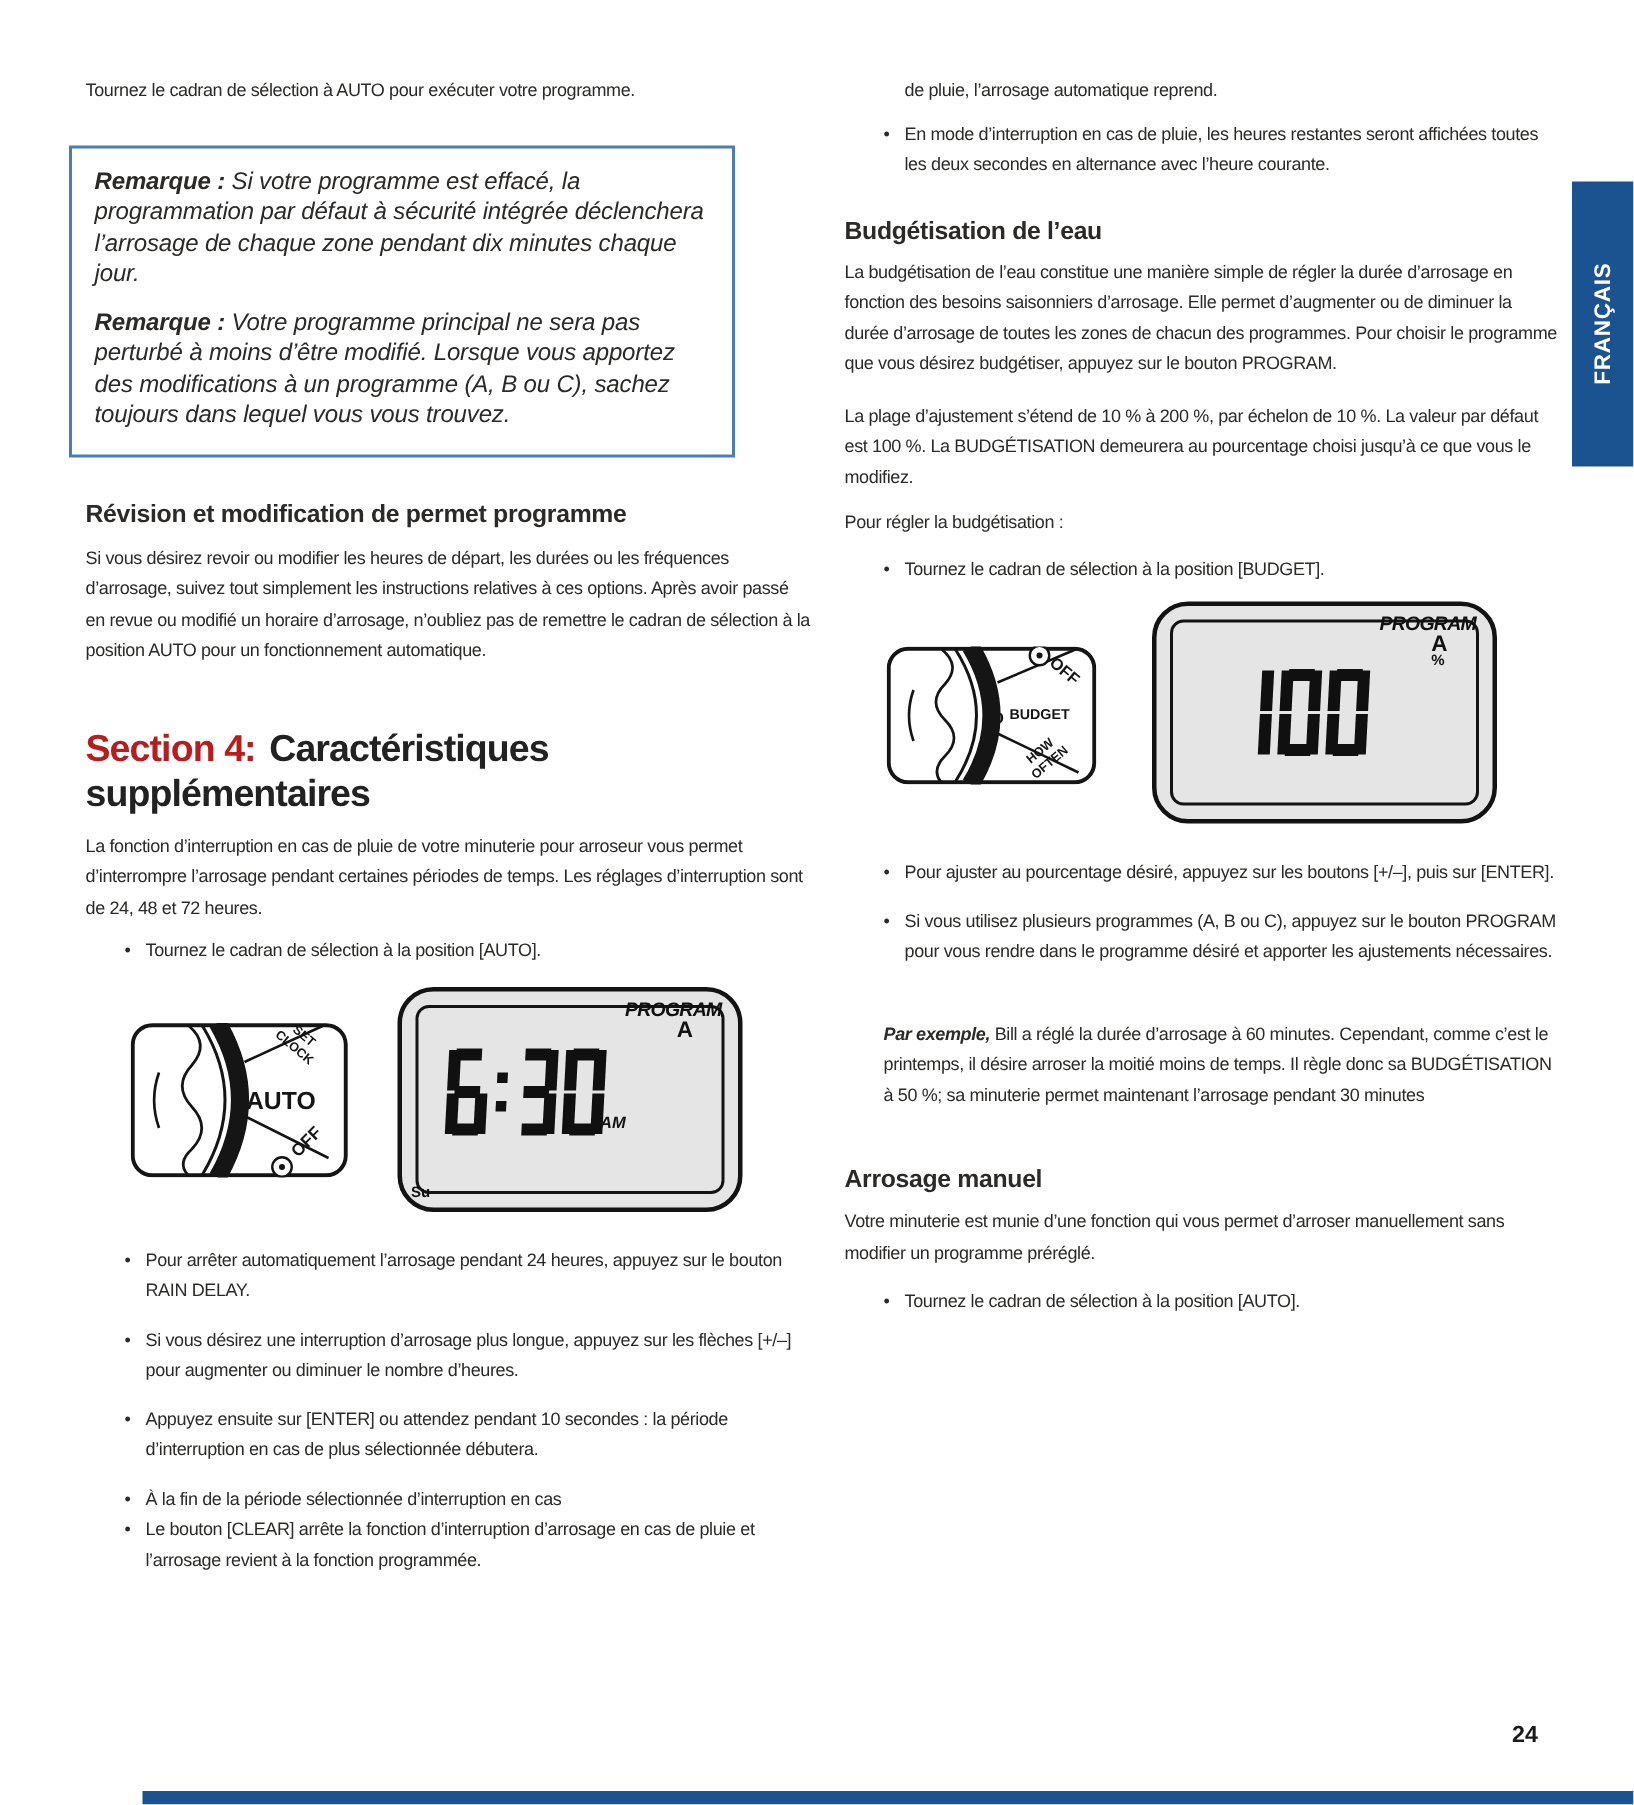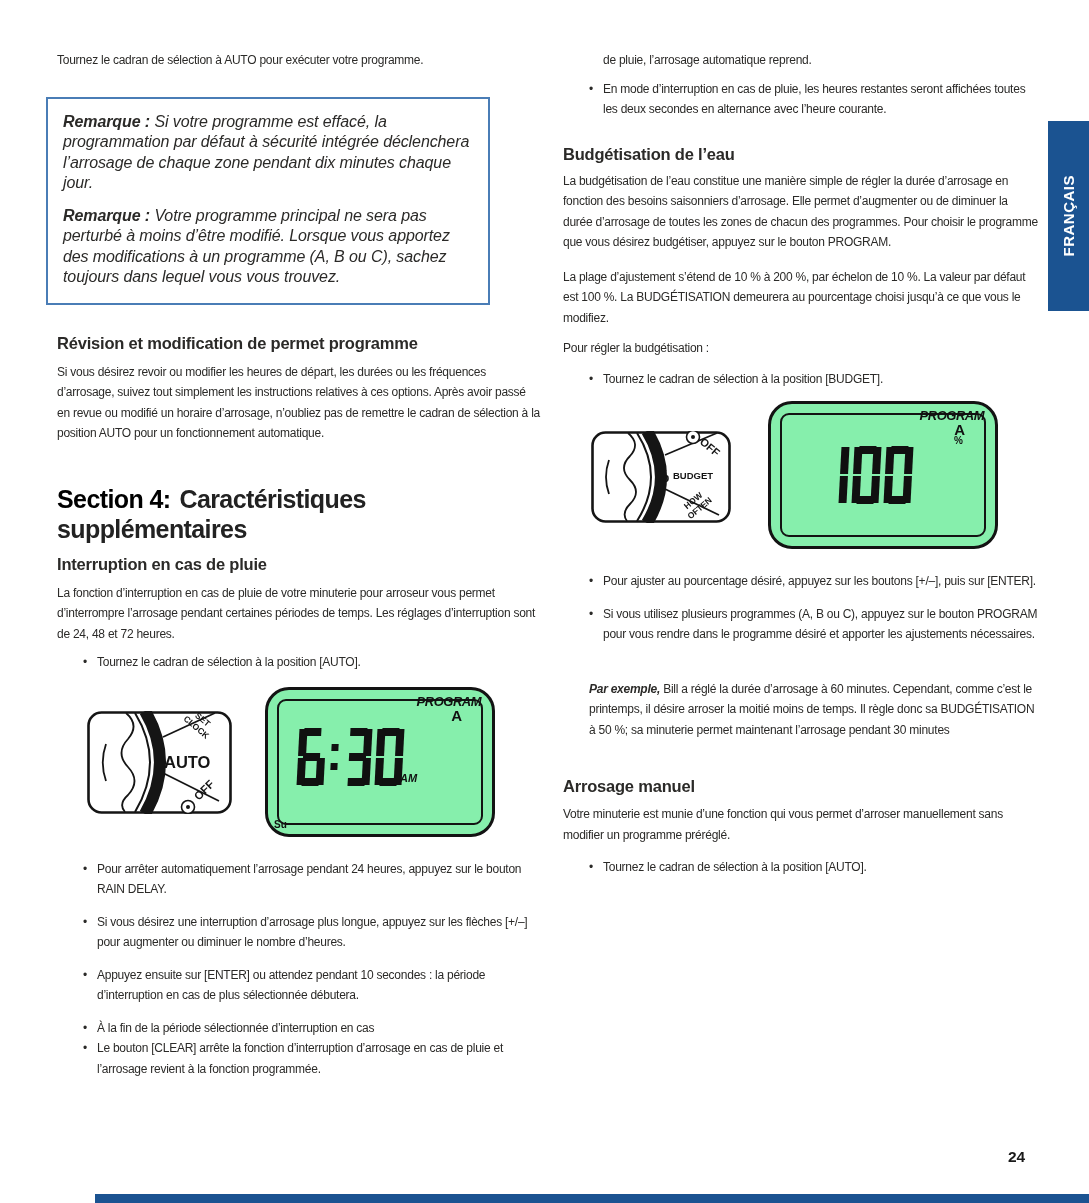--- a/index.html
+++ b/index.html
@@ -12,21 +12,21 @@
   .col { position:absolute; top:50px; }
   #col-left  { left:57px;  width:483px; }
   #col-right { left:563px; width:475px; }
 
   .body-p, .bullet, .indent, .example {
     font-size:12px; line-height:20.5px; letter-spacing:-0.25px;
   }
   .h3 { font-size:16.5px; line-height:21px; font-weight:bold; letter-spacing:-0.2px; }
 
   .section-head { font-size:25px; line-height:30px; font-weight:bold; letter-spacing:-0.6px; margin:0 0 10px 0; }
-  .section-head .sec { color:#000000; }
+  .section-head .sec { color:#b91c1c; }
   .section-head .sec-title { margin-left:9px; color:#222; }
 
   .note-box {
     border:2px solid #4a7db6; background:#fff;
     margin-left:-11px; width:444px;
     padding:13px 15px 15px 15px;
     font-style:italic;
   }
   .note-box .note { font-size:16px; line-height:20.5px; letter-spacing:-0.1px; }
   .note-box .note + .note { margin-top:12px; }
@@ -39,21 +39,21 @@
   .ex-label { font-weight:bold; font-style:italic; }
 
   
   .figure { position:relative; }
   #fig1 { height:160px; margin:12px 0 14px 0; }
   #fig2 { height:152px; margin:0 0 18px 0; }
   .dial { position:absolute; }
   #fig1 .dial { left:30px; top:26px; }
   #fig2 .dial { left:28px; top:30px; }
 
-  .lcd { position:absolute; border:3px solid #131313; border-radius:24px; background:#86efac;text-decoration:underline; }
+  .lcd { position:absolute; border:3px solid #131313; border-radius:24px; background:#e5e5e5;text-decoration:underline; }
   #fig1 .lcd { left:208px; top:2px;  width:230px; height:150px; }
   #fig2 .lcd { left:205px; top:0;    width:230px; height:148px; }
   .lcd-inner { position:absolute; left:9px; top:9px; right:9px; bottom:9px;
                border:2px solid #131313; border-radius:9px; }
   .lcd .program { position:absolute; top:4px; right:11px; font-size:13px; font-weight:bold;
                   font-style:italic; letter-spacing:-0.5px; color:#111; }
   .lcd .prog-letter { position:absolute; top:17px; right:30px; font-size:15px; font-weight:bold; color:#111; }
   .lcd .prog-pct { position:absolute; top:31px; right:32px; font-size:10px; font-weight:bold; color:#111; }
   .lcd .meridiem { position:absolute; left:132px; top:82px; font-size:11px; font-weight:bold;
                    font-style:italic; color:#111; }
@@ -110,21 +110,20 @@
     <p class="note"><span class="note-label">Remarque :</span><span> Votre programme principal ne sera pas perturbé à moins d’être modifié. Lorsque vous apportez des modifications à un programme (A, B ou C), sachez toujours dans lequel vous vous trouvez.</span></p>
   </div>
 
   <div class="h3 mb-h">Révision et modification de permet programme</div>
   <p class="body-p mb-rev">Si vous désirez revoir ou modifier les heures de départ, les durées ou les fréquences d’arrosage, suivez tout simplement les instructions relatives à ces options. Après avoir passé en revue ou modifié un horaire d’arrosage, n’oubliez pas de remettre le cadran de sélection à la position AUTO pour un fonctionnement automatique.</p>
 
   <div class="section-head">
     <span class="sec">Section 4:</span><span class="sec-title">Caractéristiques supplémentaires</span>
   </div>
 
-  <div class="h3 mb-h">Interruption en cas de pluie</div>
   <p class="body-p mb-sm">La fonction d’interruption en cas de pluie de votre minuterie pour arroseur vous permet d’interrompre l’arrosage pendant certaines périodes de temps. Les réglages d’interruption sont de 24, 48 et 72 heures.</p>
 
   <div class="bullet mb-b">Tournez le cadran de sélection à la position [AUTO].</div>
 
   <div class="figure" id="fig1">
     <svg class="dial" width="145" height="103" viewBox="0 0 145 103">
       <rect x="1.5" y="1.5" width="142" height="100" rx="13" fill="#fff" stroke="#151515" stroke-width="2.6"></rect>
       <path d="M19,33 Q12.5,51.5 19,70" fill="none" stroke="#151515" stroke-width="1.8"></path>
       <path d="M39,2 Q53,14 41,28 Q28,42 41,56 Q54,70 41,84 Q31,93 38,101" fill="none" stroke="#151515" stroke-width="1.8"></path>
       <path d="M48,2 Q78,51 48,101" fill="none" stroke="#151515" stroke-width="2"></path>

